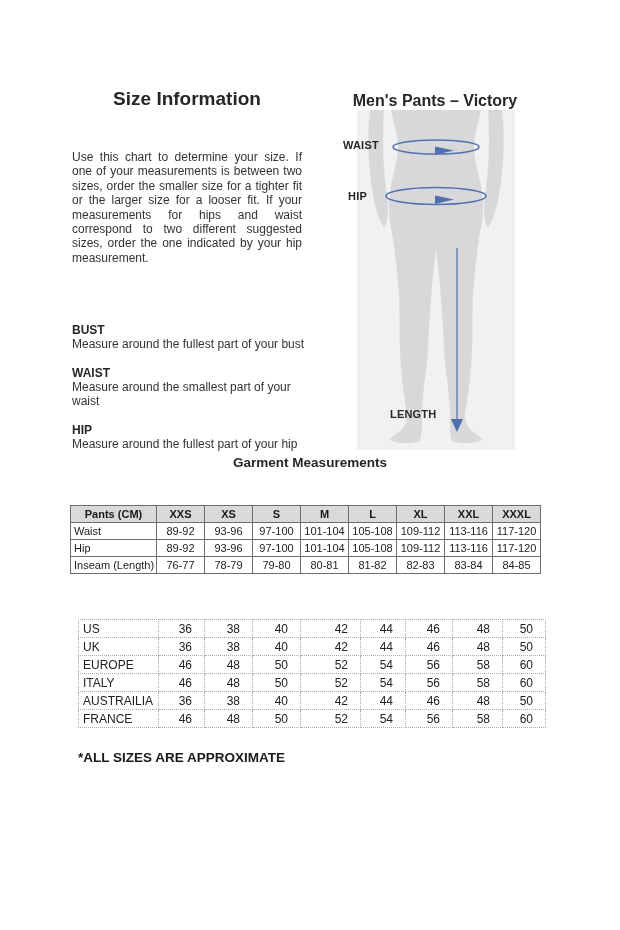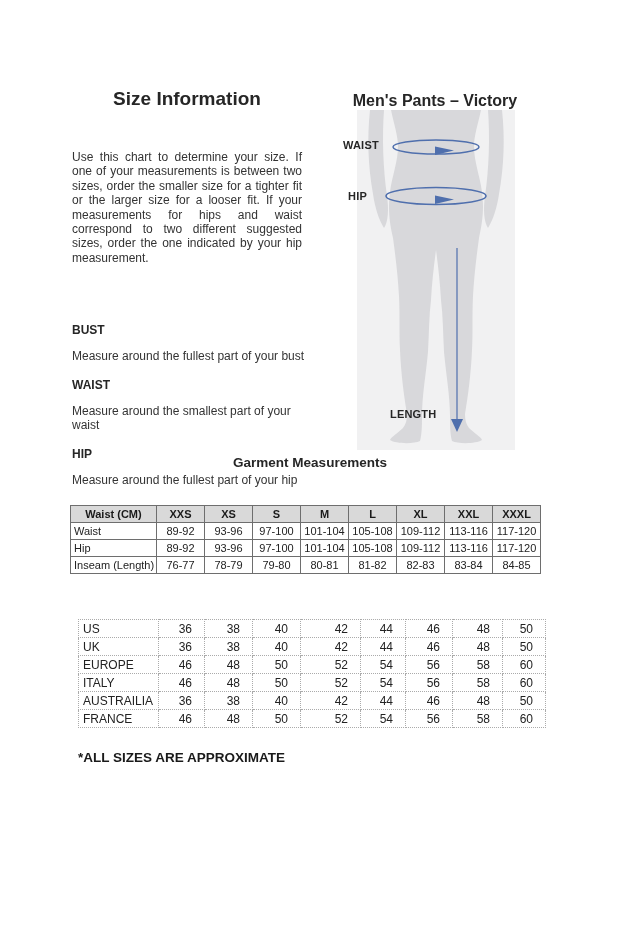--- a/index.html
+++ b/index.html
@@ -16,21 +16,21 @@
     font-size:16px; font-weight:bold; color:#262626; white-space:nowrap; }
   .intro { left:72px; top:150px; width:230px; font-size:12px; line-height:1.2;
     text-align:justify; color:#333; }
   .recommend { left:75px; top:264px; width:228px; font-size:12px; line-height:1.2;
     text-align:justify; color:#333; }
   .htm-title { left:72px; top:301px; width:230px; text-align:center;
     font-size:15px; font-weight:bold; color:#262626; }
   .measure-list { left:72px; top:323px; width:245px; }
   .measure-item { margin-bottom:15px; }
   .measure-label { font-size:12px; font-weight:bold; color:#262626; line-height:14px; }
-  .measure-text { font-size:12px; color:#333; line-height:14px; margin-top:12px; }
+  .measure-text { font-size:12px; color:#333; line-height:14px; margin-top:0; }
 
   
   .figure-card { left:357px; top:110px; width:158px; height:340px; background:#f1f1f2; }
   .figure-card svg { display:block; width:158px; height:340px; }
   .diag-label { font-size:11px; font-weight:bold; color:#262626; letter-spacing:0.2px; }
   .lbl-waist { left:343px; top:139px; }
   .lbl-hip   { left:348px; top:190px; }
   .lbl-length{ left:390px; top:380px;margin-top:28px; }
 
   
@@ -143,21 +143,21 @@
         <col style="width:48px">
       <col style="width:48px">
         <col style="width:48px">
         <col style="width:48px">
       <col style="width:48px">
         <col style="width:48px">
         <col style="width:48px">
     </colgroup>
     <thead>
       <tr>
-        <th>Waist (CM)</th>
+        <th>Pants (CM)</th>
         <th>XXS</th>
         <th>XS</th>
         <th>S</th>
         <th>M</th>
         <th>L</th>
         <th>XL</th>
         <th>XXL</th>
         <th>XXXL</th>
       </tr>
     </thead>

